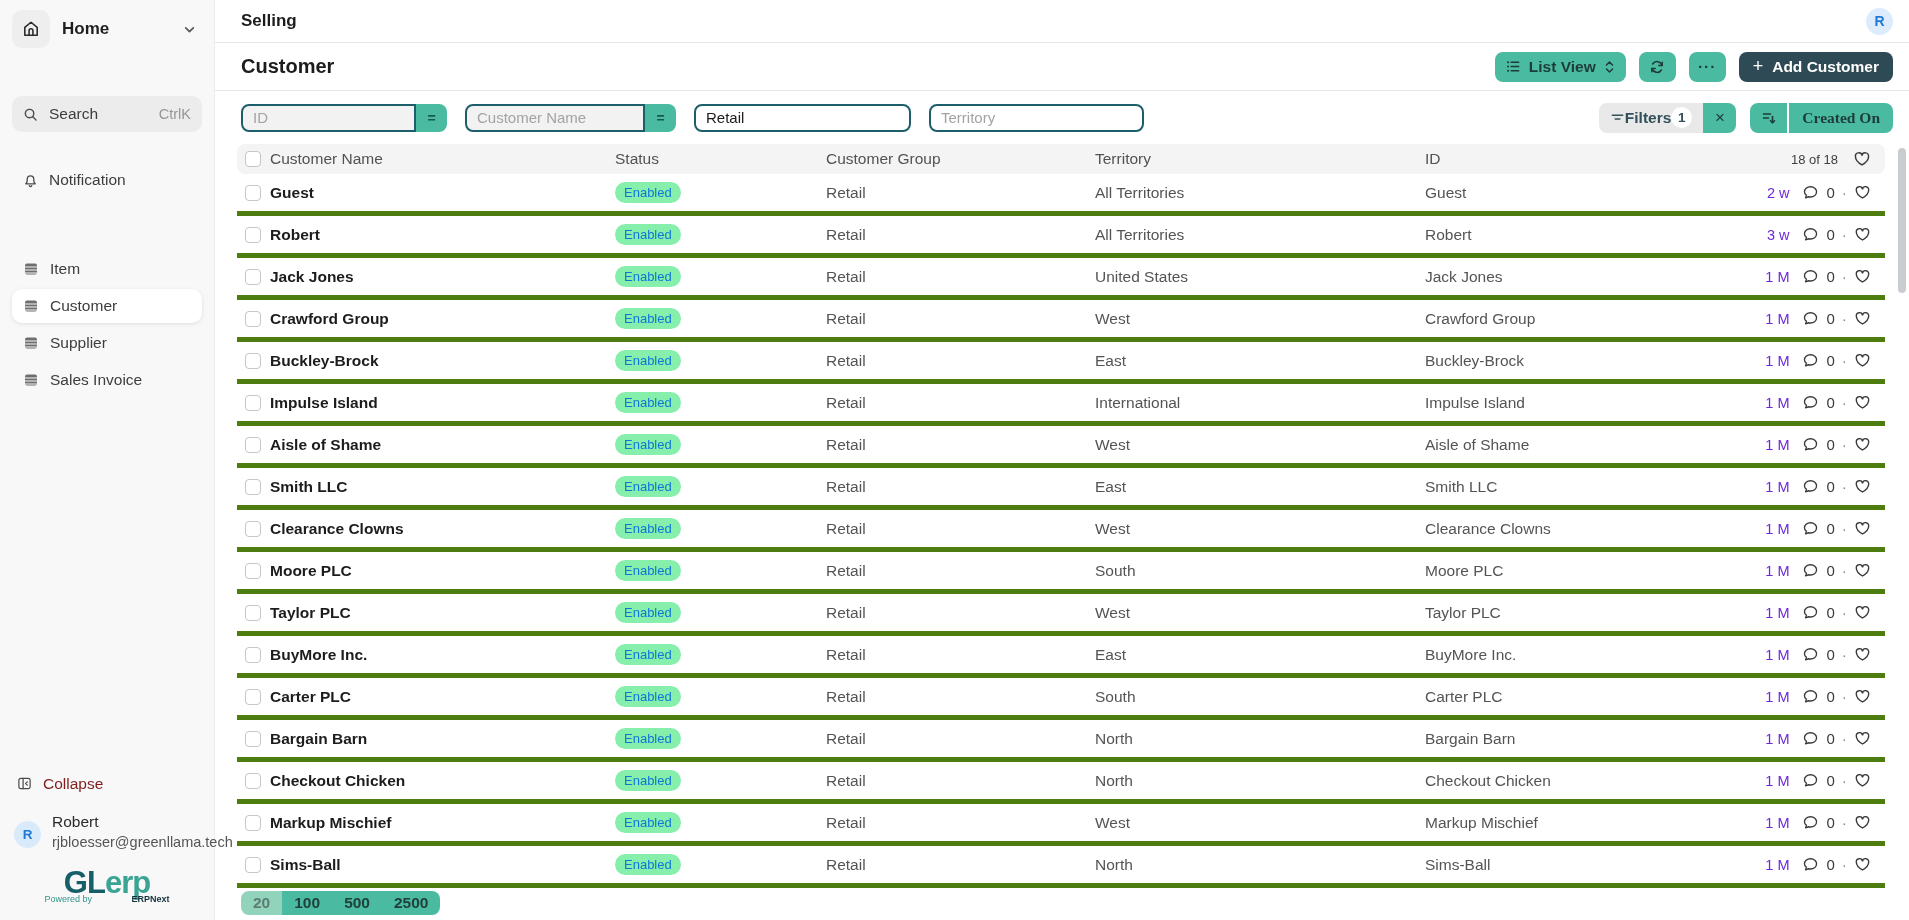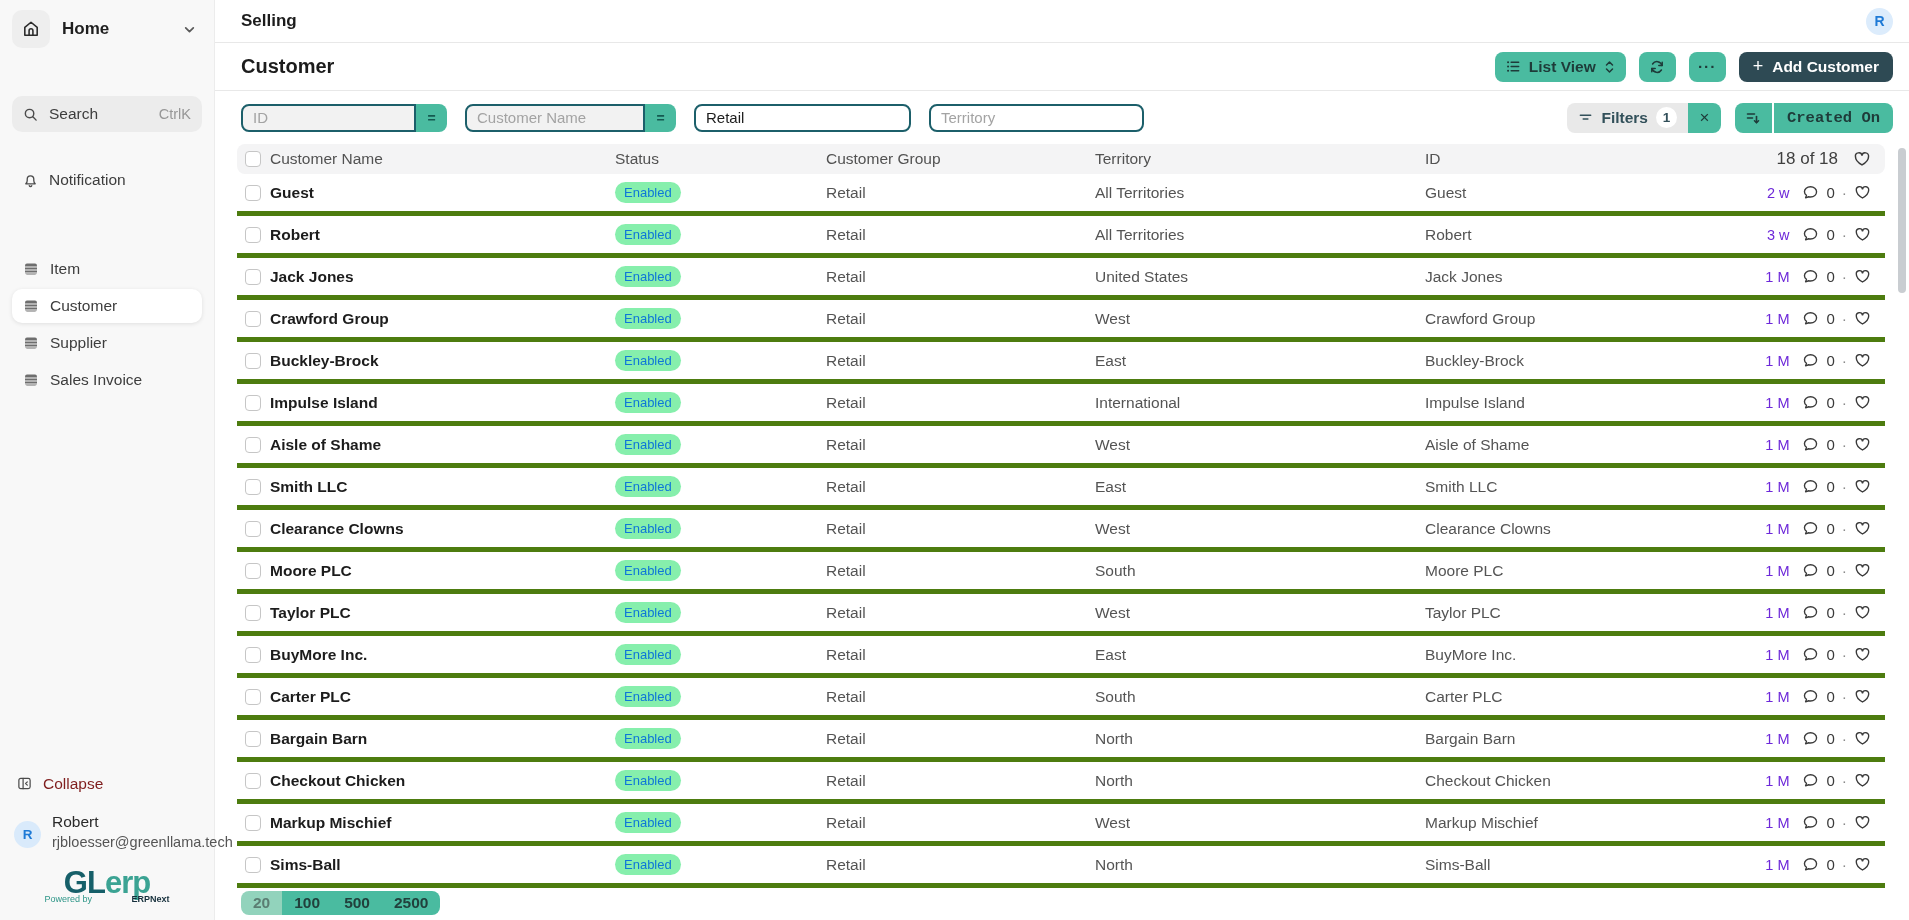--- a/index.html
+++ b/index.html
@@ -63,51 +63,51 @@
   .filter-group { display:flex; align-items:stretch; }
   .f-input { height:28px; border:2px solid #1c5f6a; border-radius:8px; font-family:inherit;
     font-size:15px; padding:0 10px; color:#1c1c1c; outline:none; background:#fff; }
   .f-input::placeholder { color:#a3a3a3; }
   .f-input.gray { background:#f2f2f2; border-radius:8px 0 0 8px; }
   .eq-chip { width:31px; height:28px; background:#4abba0; border:none; border-radius:0 8px 8px 0;
     color:#145a50; font-size:14px; font-weight:700; cursor:pointer; }
   .filter-right { margin-left:auto; display:flex; align-items:center; gap:14px; }
   .filters-group { display:flex; align-items:stretch; height:30px; }
   .filters-btn { background:#e9e9e9; border:none; border-radius:8px 0 0 8px; display:flex;
-    align-items:center; gap:8px; padding:0 11px; font-family:inherit; font-size:15.5px;
+    align-items:center; padding:0 11px; font-family:inherit; font-size:15.5px;
     font-weight:600; color:#32505a; cursor:pointer; }
   .filters-badge { width:21px; height:21px; background:#fff; border-radius:50%; display:flex;
     align-items:center; justify-content:center; font-size:13.5px; color:#32505a; }
   .x-btn { width:33px; background:#4abba0; border:none; border-radius:0 8px 8px 0;
     color:#1e3b39; font-size:17px; cursor:pointer; }
   .sort-group { display:flex; gap:2px; height:30px; }
   .sort-btn { width:37px; background:#4abba0; border:none; border-radius:8px 0 0 8px;
     display:flex; align-items:center; justify-content:center; cursor:pointer; }
   .sort-field-btn { background:#4abba0; border:none; border-radius:0 8px 8px 0; padding:0 13px;
-    font-family:Liberation Mono, monospace; font-size:15.5px; font-weight:700; color:#1e3b39; cursor:pointer; }
+    font-family:Liberation Serif, serif; font-size:15.5px; font-weight:700; color:#1e3b39; cursor:pointer; }
 
   
   .table-wrap { flex:1; padding:0 24px 0 22px; overflow:hidden; }
   .grid-cols { display:grid; grid-template-columns:25px 345px 211px 269px 330px 1fr 170px;
     align-items:center; }
   .thead { height:30px; background:#f4f4f5; border-radius:8px; font-size:15.5px; color:#525252;
     padding:0 14px 0 8px; }
   .thead .meta-cell { justify-content:flex-end; }
   .trow { height:42px; border-bottom:5px solid #4d7c0f; padding:0 14px 0 8px; font-size:15.5px;
     color:#545454; }
   .cell-name { font-weight:600; color:#1c1c1c; cursor:pointer; }
   .badge { display:inline-block; background:#86efac; color:#0e76d8; font-size:13px;
     padding:3px 9px; border-radius:99px; }
   .meta-cell { display:flex; align-items:center; justify-content:flex-end; gap:7px; }
   .row-age { color:#6d28d9; font-size:14.5px; margin-right:6px; }
   .row-count { color:#3a3a3a; font-size:15px; }
   .dot-sep { color:#8a8a8a; }
   .checkbox { width:16px; height:16px; border:1.5px solid #c6c6c6; border-radius:4px;
     background:#fff; cursor:pointer; }
-  .count-label { font-size:17px; color:#3f3f3f; margin-right:8px; }
+  .count-label { font-size:13px; color:#3f3f3f; margin-right:8px; }
 
   
   .pagination { position:absolute; left:26px; bottom:5px; display:flex; height:24px;
     border-radius:8px; overflow:hidden; }
   .page-btn { border:none; font-family:inherit; font-size:15.5px; font-weight:600;
     padding:0 12px; cursor:pointer; background:#4abba0; color:#21403c; }
   .page-btn.current { background:#92d3bc; color:#5b7d72; }
 
   
   .scrollbar { position:absolute; right:3px; top:148px; width:8px; height:765px; }

